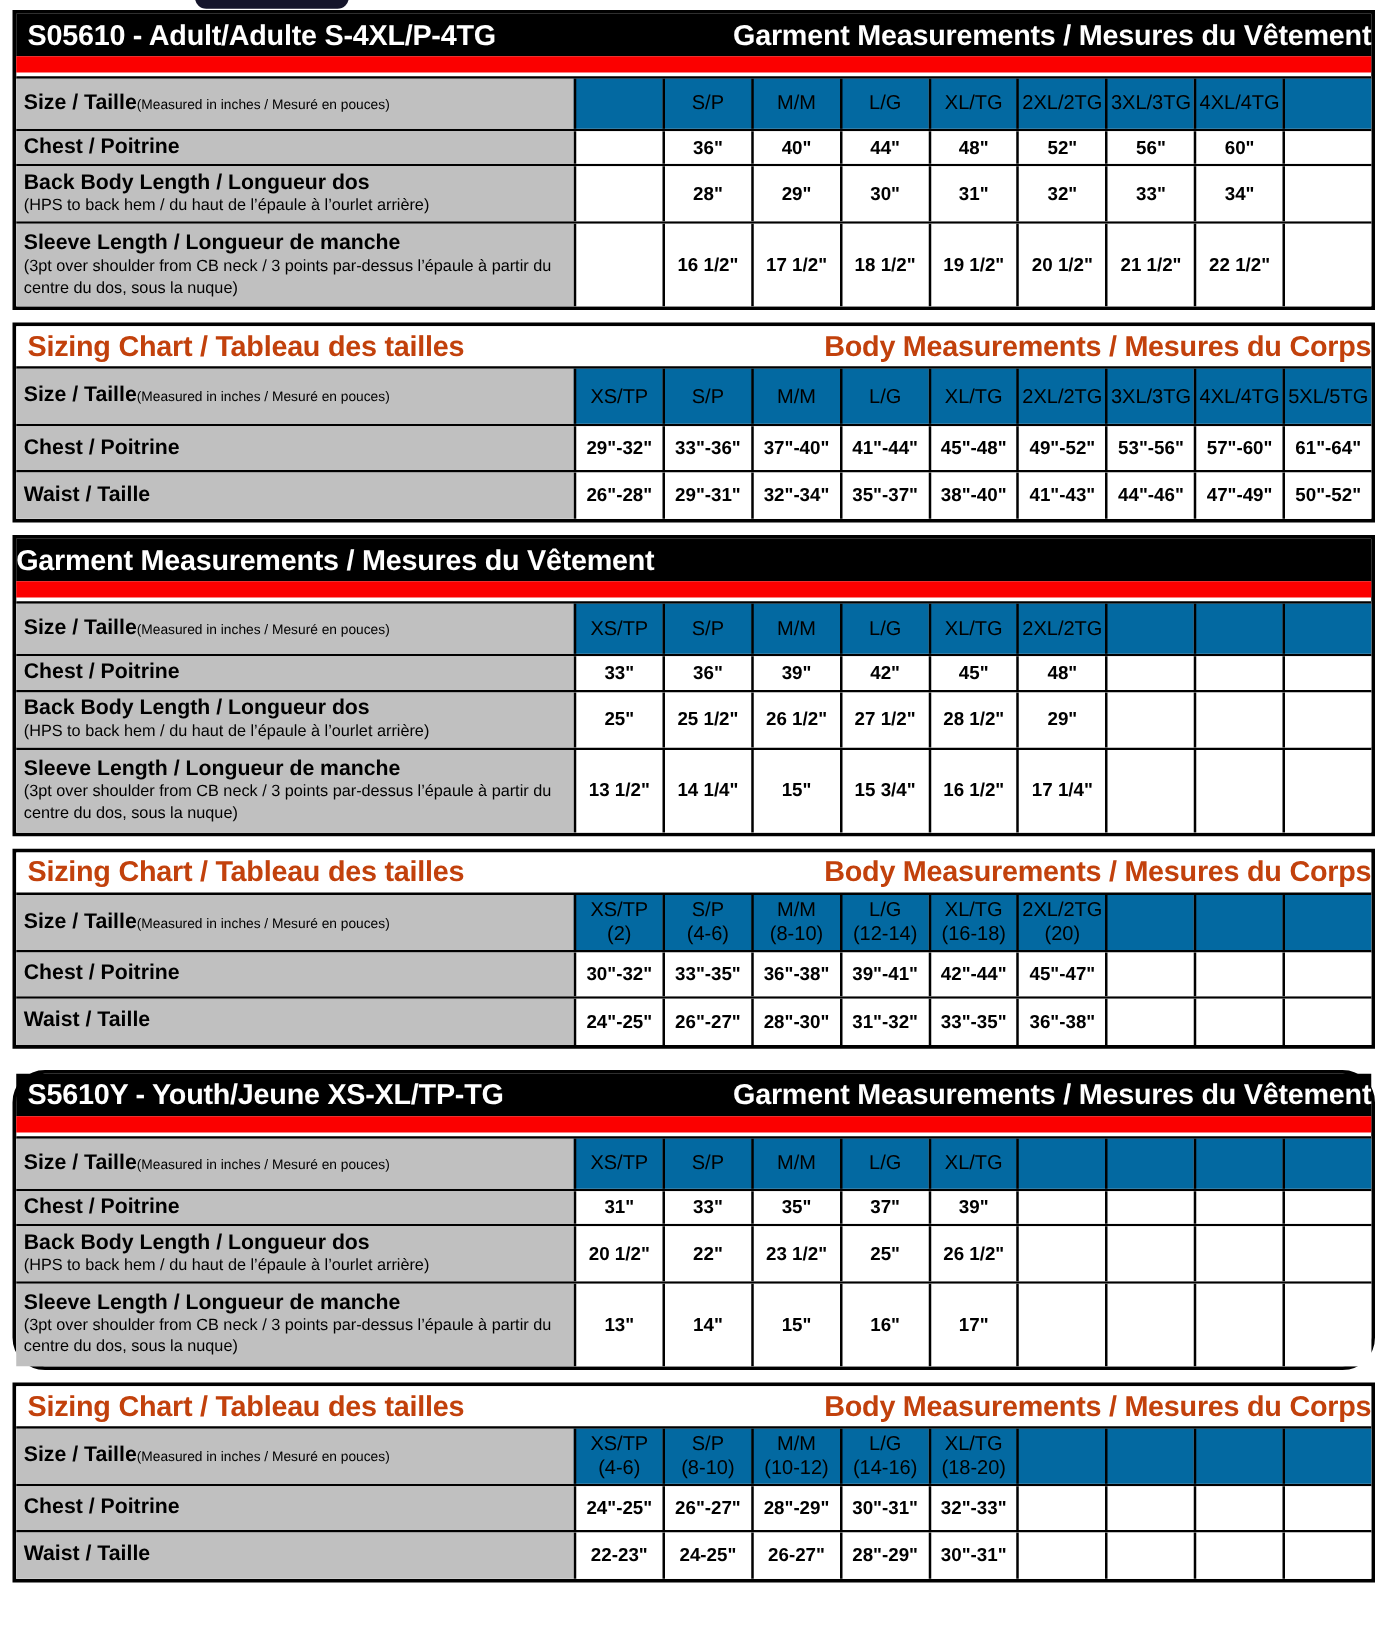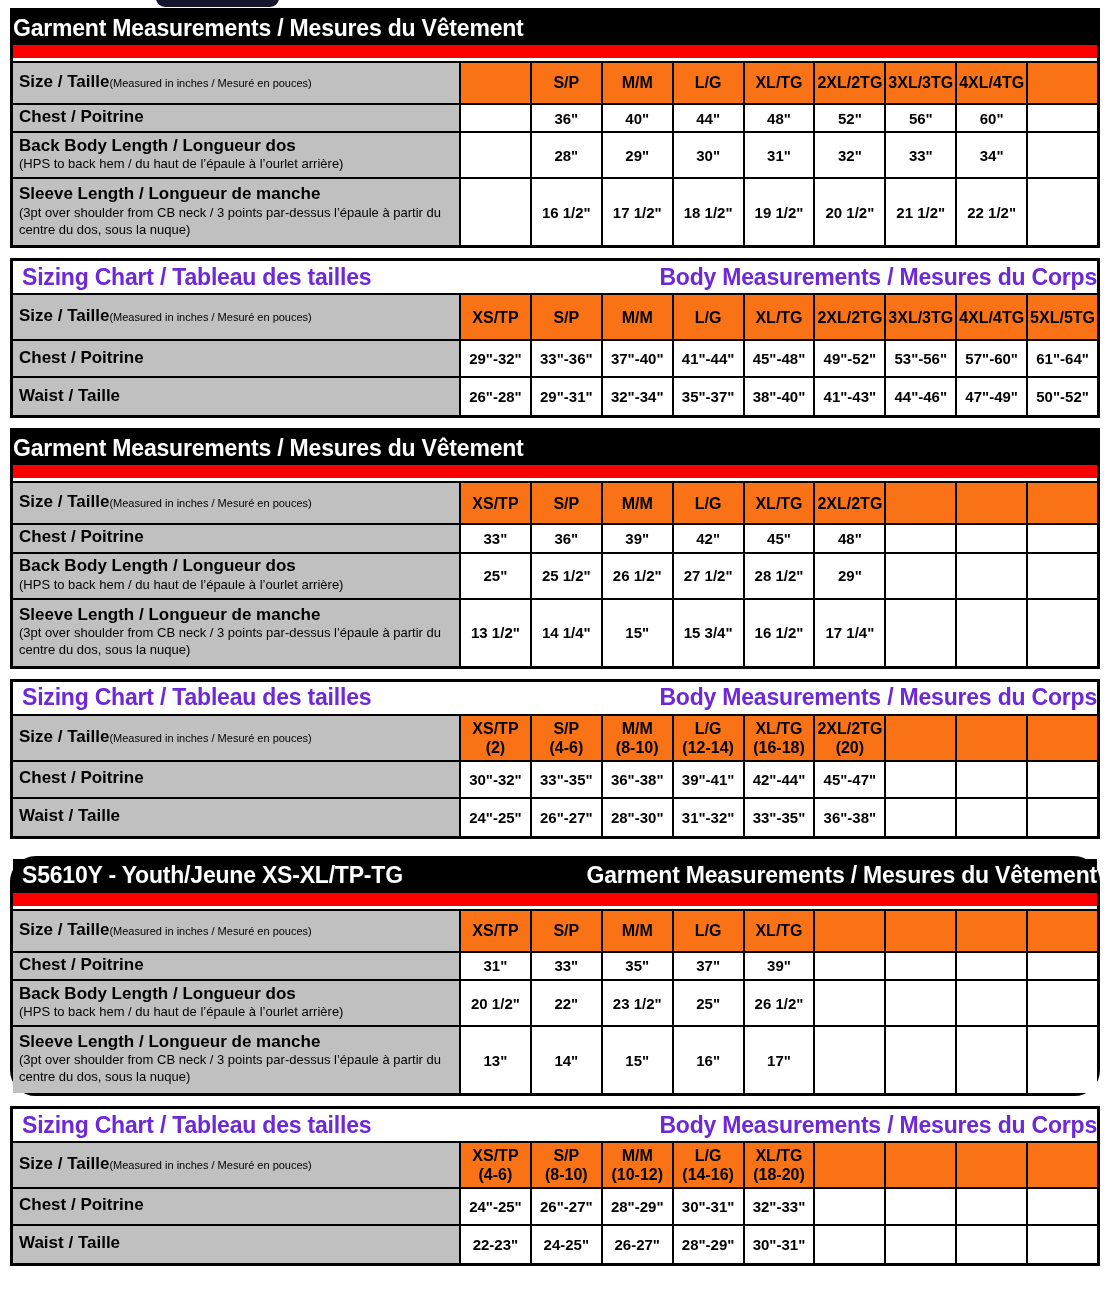--- a/index.html
+++ b/index.html
@@ -30,21 +30,21 @@
   .title-band {
     display: grid;
     grid-template-columns: 446px 1fr;
     align-items: center;
     height: 34px;
     font-weight: bold;
     font-size: 23px;
     letter-spacing: -0.2px;
   }
   .garment .title-band { background: #000; color: #fff; }
-  .body .title-band { background: #fff; color: #6d28d9; height: 32px; }
+  .body .title-band { background: #fff; color: #c2410c; height: 32px; }
   .band-left { padding-left: 9px; white-space: nowrap; }
   .band-right { text-align: right; white-space: nowrap; }
 
   .red-stripe { height: 13px; background: #fb0000; margin-bottom: 3px; }
 
   .trow {
     display: grid;
     grid-template-columns: 446px repeat(9, 1fr);
     border-top: 2px solid #000;
     background: #fff;
@@ -61,22 +61,22 @@
   .cell + .cell { border-left: 2px solid #000; }
 
   .label-cell {
     background: #c0c0c0;
     flex-direction: column;
     align-items: flex-start;
     justify-content: center;
     padding: 2px 4px 4px 6px;
   }
   .head-cell {
-    background: #f97316;
-    font-weight: bold;
+    background: #0369a1;
+    font-weight: normal;
     font-size: 16px;
     text-align: center;
     white-space: pre-line;
     line-height: 1.2;
   }
   .val-cell {
     background: #fff;
     font-weight: bold;
     font-size: 15px;
     text-align: center;
@@ -88,20 +88,21 @@
   .note { font-weight: normal; font-size: 13px; line-height: 1.3; margin-top: 0; }
 </style>
 </head>
 <body>
 
 <div class="page">
   <div class="cropped-tab"></div>
   <div id="tables">
       <div class="size-table garment">
         <div class="title-band">
+          <div class="band-left">S05610 - Adult/Adulte S-4XL/P-4TG</div>
           <div class="band-right">Garment Measurements / Mesures du Vêtement</div>
         </div>
         <div class="red-stripe"></div>
         <div class="rows">
           <div class="trow">
             <div class="cell label-cell">
               <div class="size-lbl-wrap">
                 <span class="lbl">Size / Taille</span>
                 <span class="note-inline">(Measured in inches / Mesuré en pouces)</span>
               </div>

